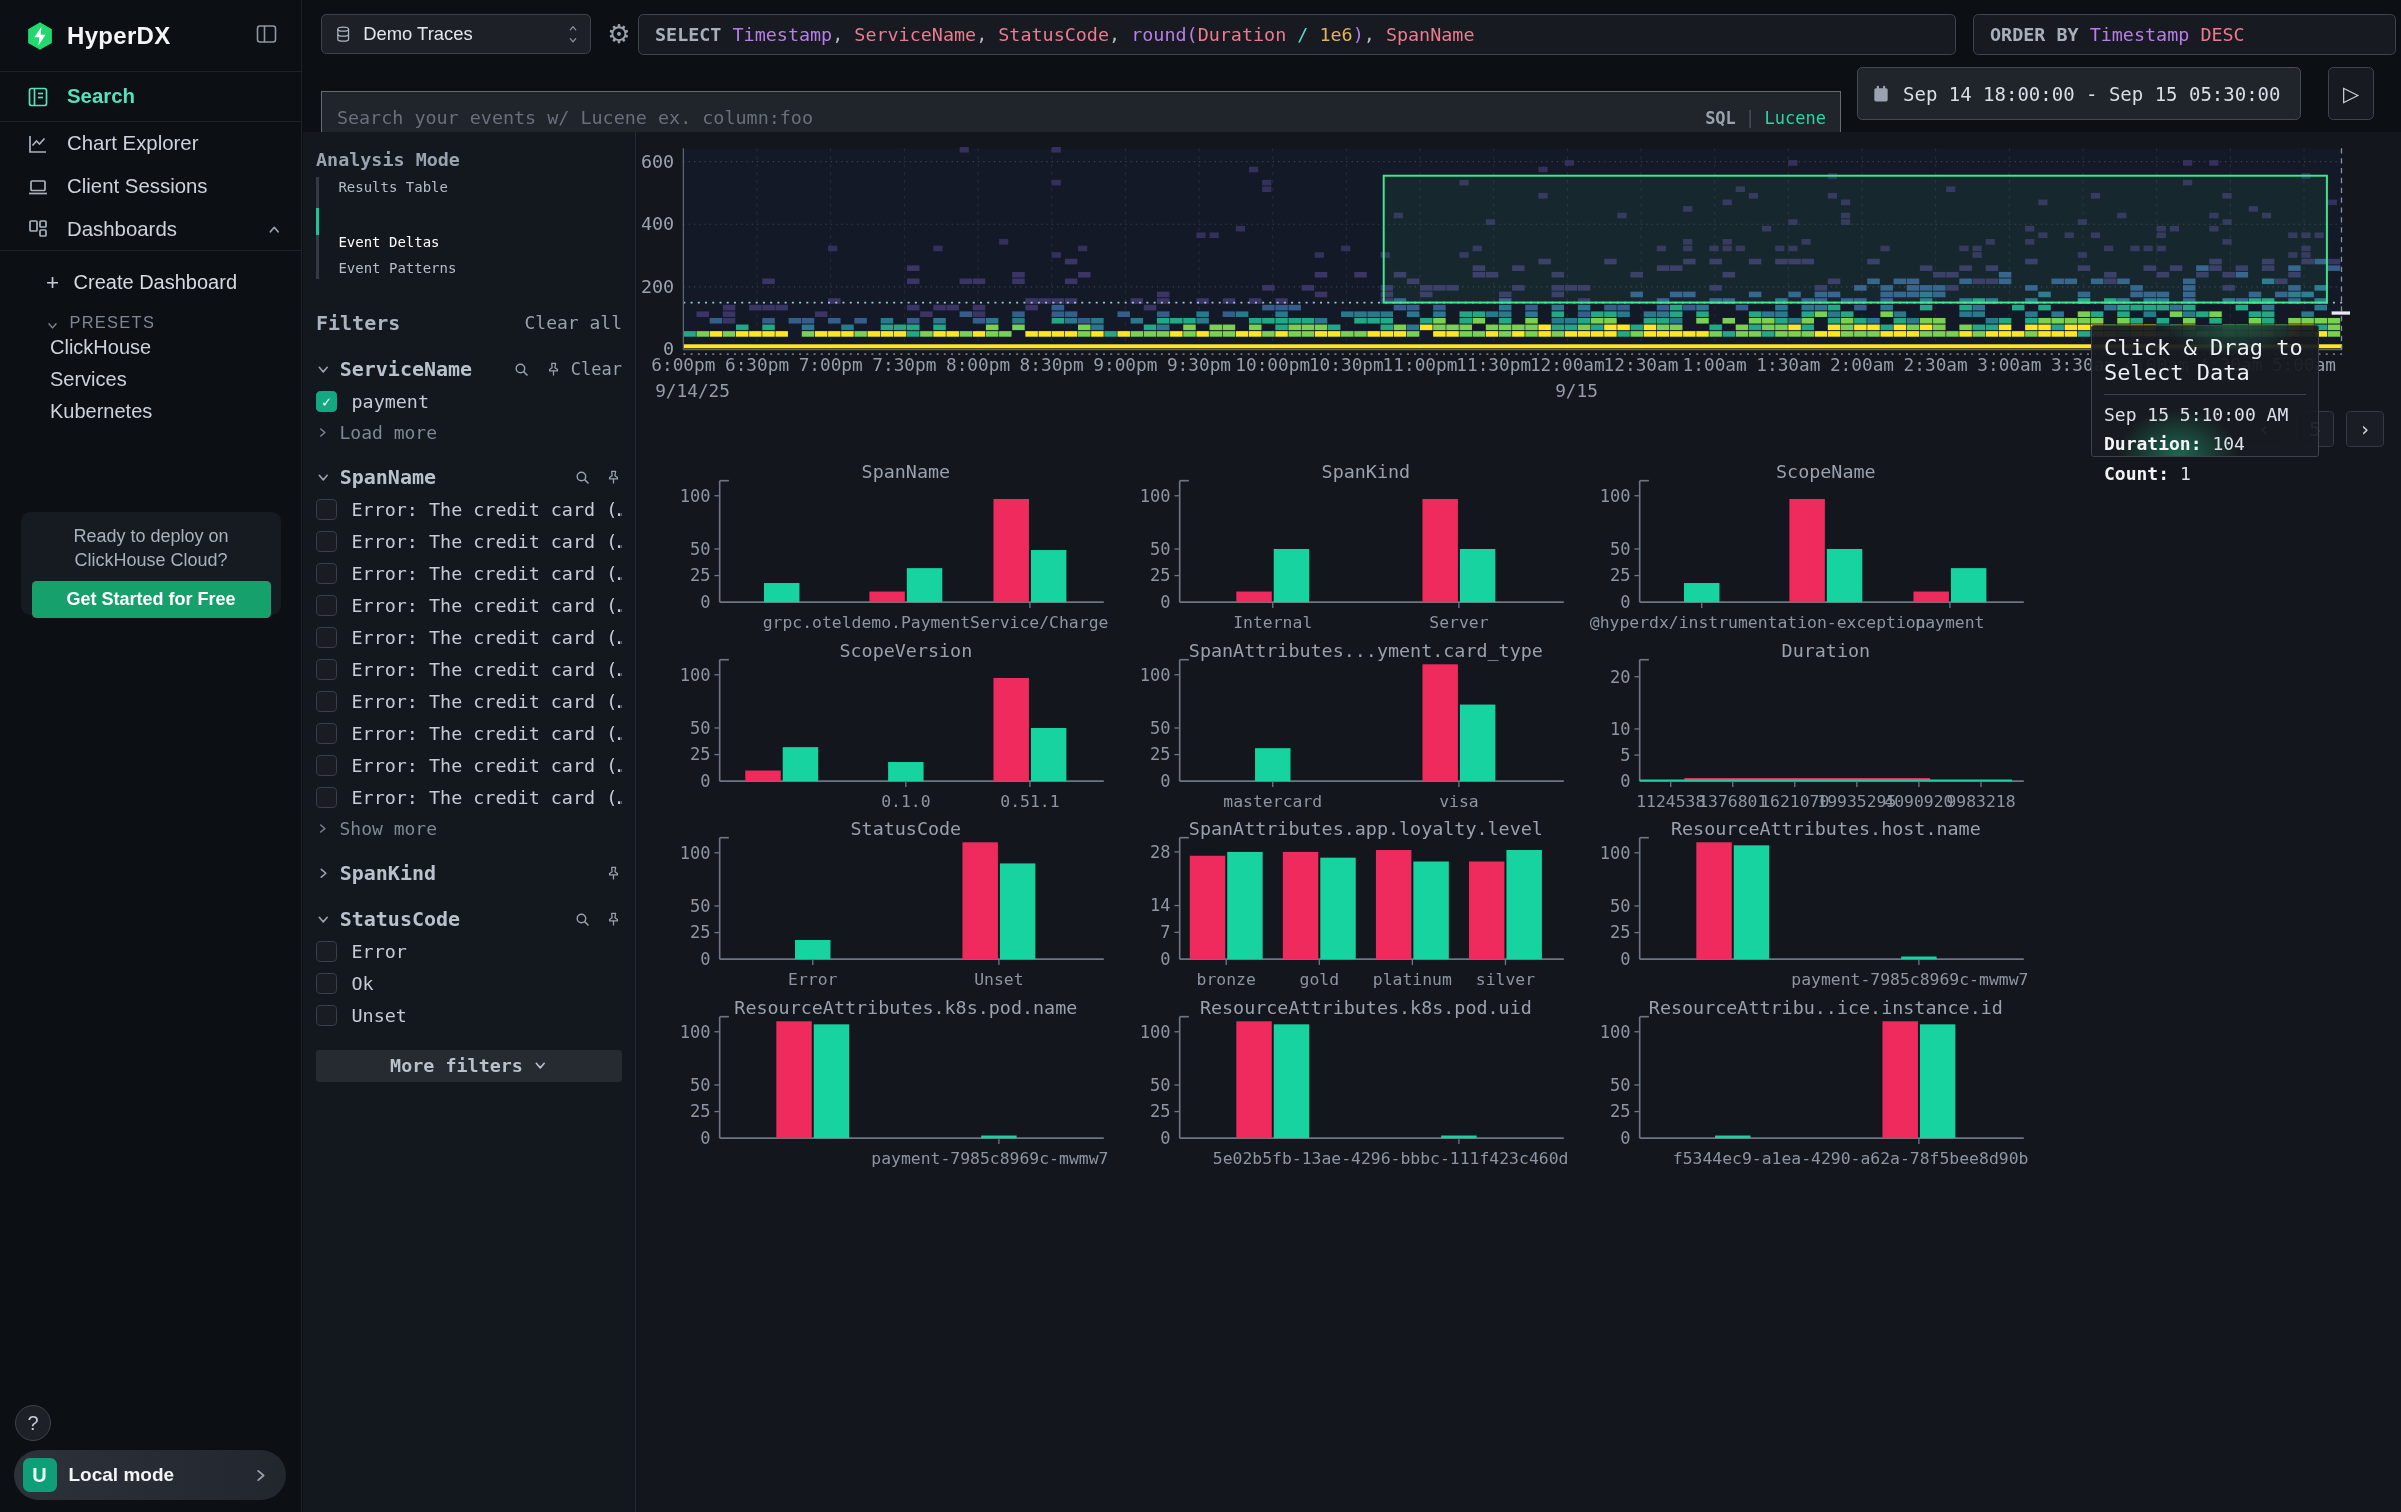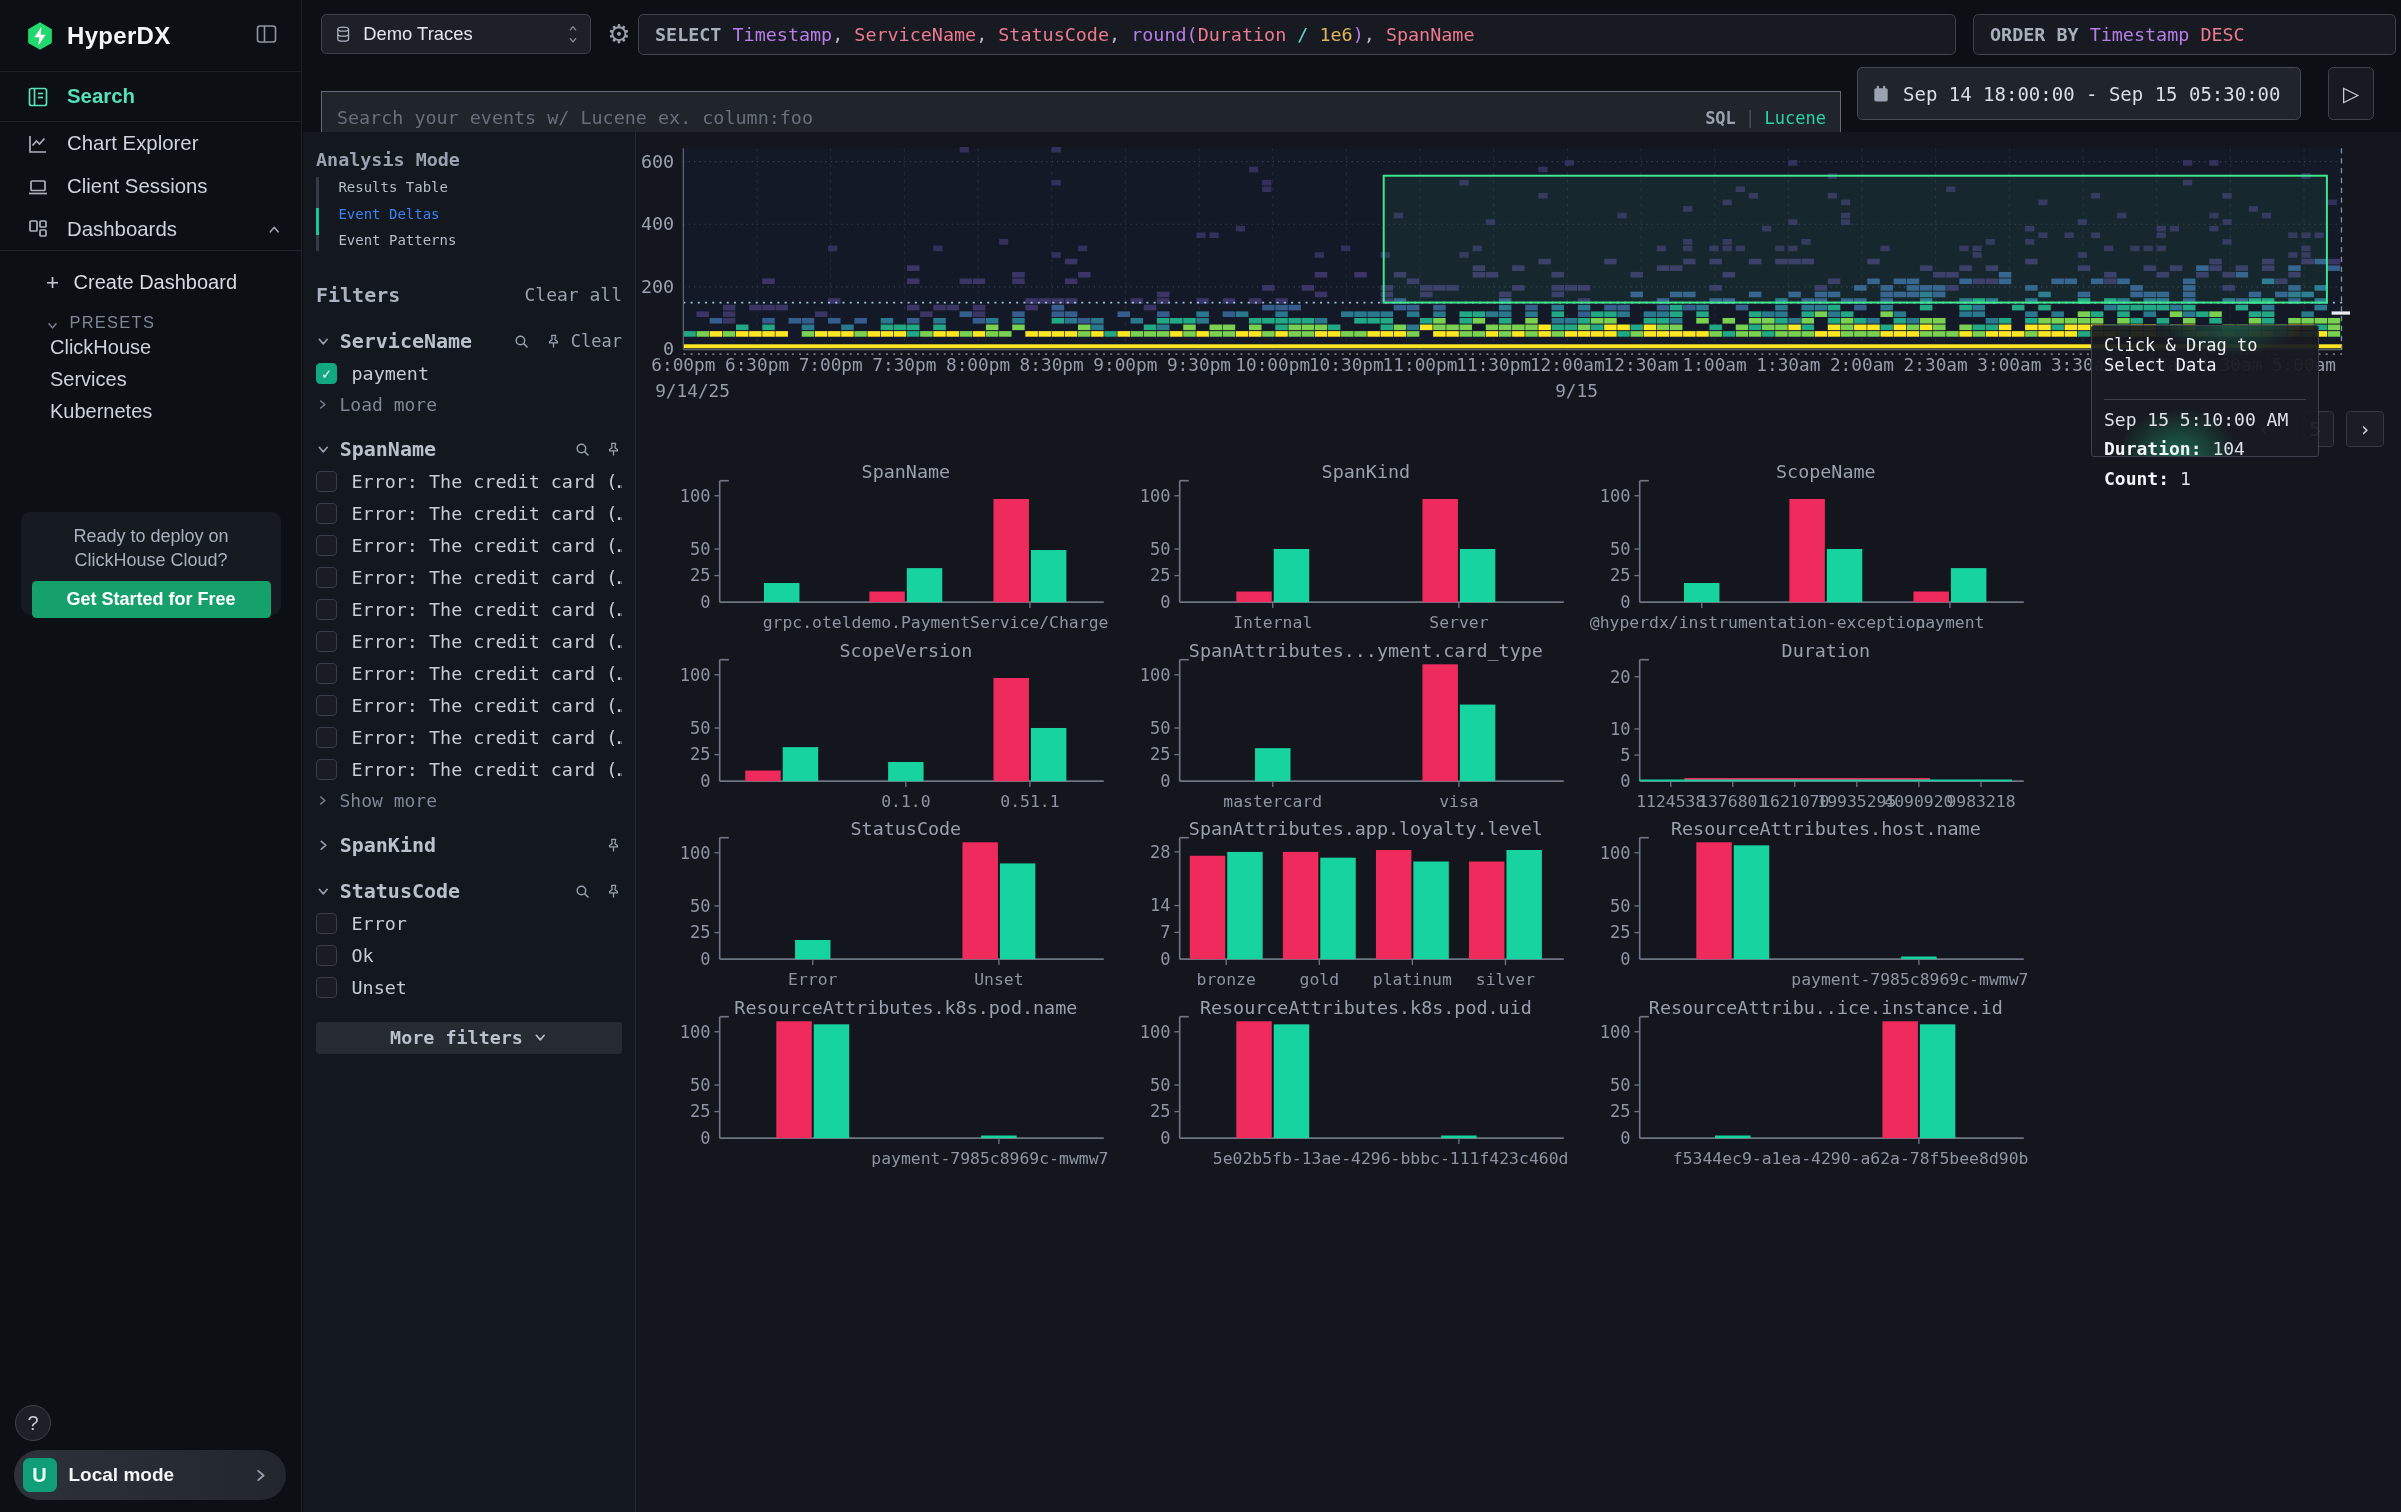--- a/index.html
+++ b/index.html
@@ -66,21 +66,21 @@
   #date-box .date-label { color:#d9dde4; font-size:19px; }
   #play-btn { left:2025px; top:67px; width:46px; height:53px; justify-content:center; color:#cfd4db; font-size:21px; cursor:pointer; }
 
   
   #filter-panel { position:absolute; left:303px; top:132px; width:333px; height:1381px; background:#13171e; border-right:1.3px solid #262b33; padding:17px 13px 0 13px; }
   .panel-h { color:#9aa2af; font-weight:bold; font-size:18.4px; margin-bottom:4px; }
   #modes { position:relative; margin-bottom:29px; }
   .mode-rail { position:absolute; left:0; top:2.6px; bottom:2.6px; width:2.6px; background:#343a44; }
   .mode-rail-active { position:absolute; left:0; width:2.6px; background:#17c795; }
   .mode-item { padding:5.3px 0 5.3px 22.4px; font-size:14px; color:#b6bdc8; cursor:pointer; }
-  .mode-item.active { color:#3b82f6; }
+  .mode-item.active { color:#ffffff;margin-top:28px; }
   .filters-row { display:flex; align-items:center; margin-bottom:20px; }
   .filters-title { color:#aab3bf; font-weight:bold; font-size:20px; flex:1; }
   .clear-all { color:#99a1ad; font-size:18px; cursor:pointer; }
   .fgroup { margin-bottom:17px; }
   .fg-head { display:flex; align-items:center; height:29px; cursor:pointer; }
   .fg-chev { color:#9aa2af; display:inline-flex; margin-right:9.2px; }
   .fg-name { color:#b9c1cc; font-weight:bold; font-size:20px; flex:1; }
   .fg-ico { color:#9aa2af; display:inline-flex; margin-left:14.5px; cursor:pointer; }
   .fg-clear { color:#9aa2af; font-size:17px; margin-left:9px; cursor:pointer; }
   .f-item { display:flex; align-items:center; height:28px; margin-top:4px; cursor:pointer; }
@@ -93,21 +93,21 @@
 
   
   #main { position:absolute; left:636px; top:132px; width:1766px; height:1381px; background:#13161d; }
   #heatmap-svg { position:absolute; left:0; top:6.6px; cursor:crosshair; }
   #charts { position:absolute; left:0; top:0; }
   .mini-chart { position:absolute; }
   #tooltip { position:absolute; left:1455px; top:193px; width:228px; height:132px; border:0.7px solid #3c434e; border-radius:2.6px; padding:9.2px 12px;
     background: radial-gradient(105px 59px at 62% -8%, rgba(32,190,130,.38), transparent 70%),
                 radial-gradient(85px 66px at 38% 100%, rgba(32,190,130,.48), transparent 72%),
                 rgba(23,27,33,0.94); z-index:30; }
-  .tt-head { color:#eef1f5; font-size:17px; padding-bottom:24px; border-bottom:0.7px solid #3a414b; }
+  .tt-head { color:#eef1f5; font-size:22px; padding-bottom:9px; border-bottom:0.7px solid #3a414b; }
   .tt-row { color:#dde1e8; font-size:18px; margin-top:8.5px; }
   .tt-row b { color:#f2f4f7; }
   .pag-btn { position:absolute; width:38px; height:36px; top:279px; background:#1a1d23; border:1.3px solid #343a44; border-radius:4.6px; color:#cfd4db; font-size:19px; display:flex; align-items:center; justify-content:center; cursor:pointer; }
 </style>
 </head>
 <body>
 
 <div id="app">
 
   <aside id="sidebar">

